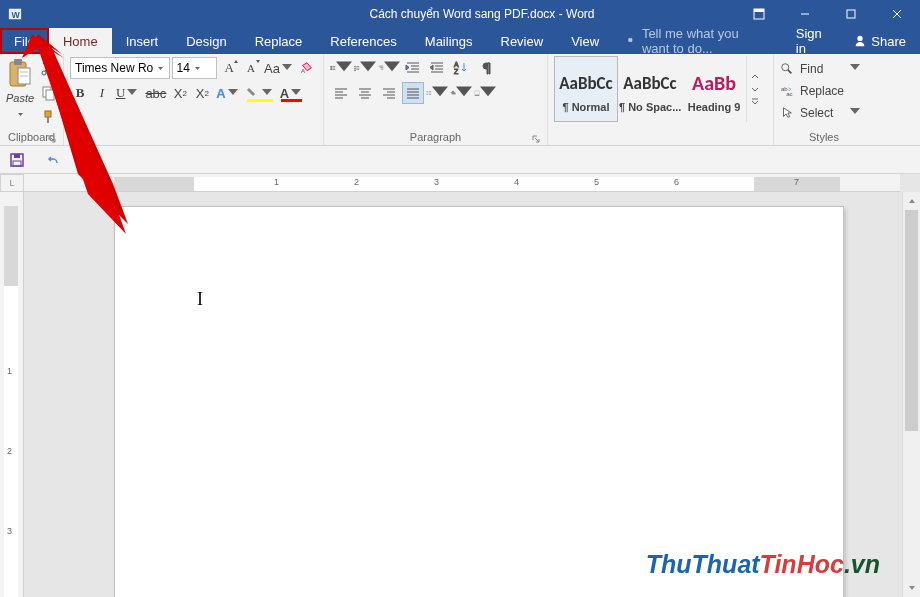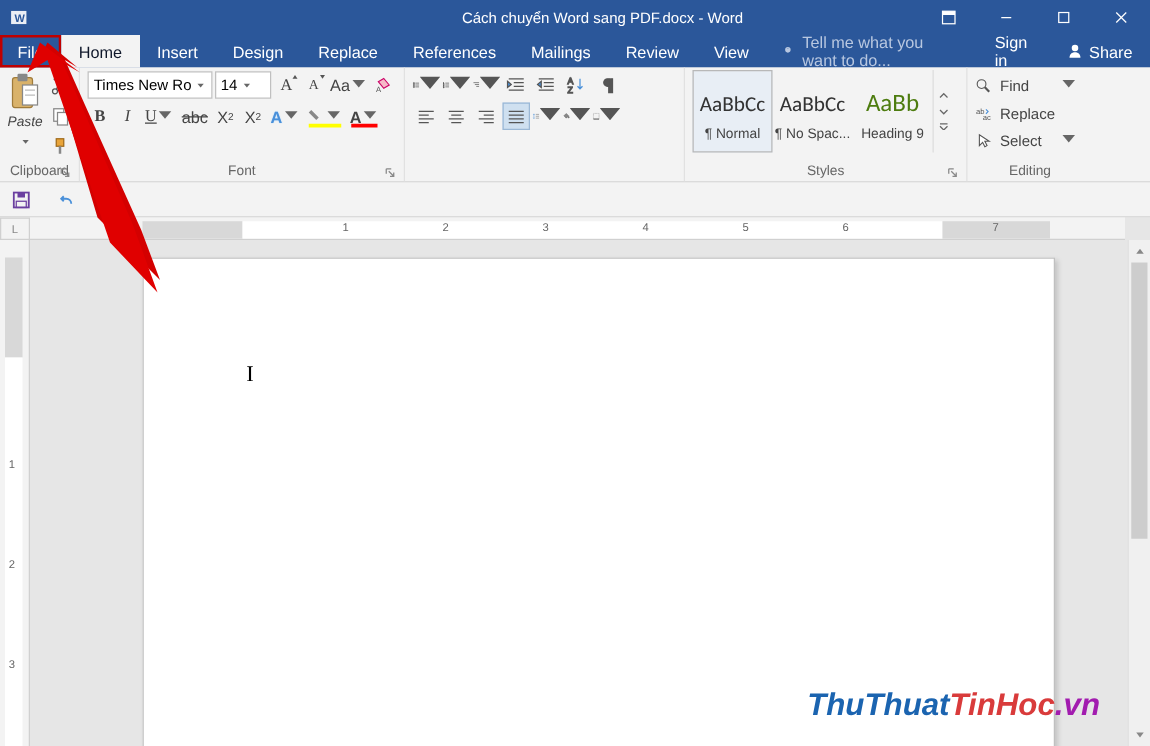--- a/index.html
+++ b/index.html
@@ -12,21 +12,21 @@
 .tb-title { position:absolute; left:50%; transform:translateX(-50%); white-space:nowrap;padding-left:44px; }
 .tb-right { margin-left:auto; display:flex; align-items:center; }
 .tb-btn { width:46px; height:28px; display:flex; align-items:center; justify-content:center; color:#fff; }
 .tb-btn svg { width:10px; height:10px; stroke:#fff; stroke-width:1; fill:none; }
 .tb-ribbon-opts { width:46px; height:28px; display:flex; align-items:center; justify-content:center; }
 
 
 .tabstrip { height:26px; background:#2b579a; display:flex; align-items:stretch; color:#fff; font-size:13px; }
 .tab { padding:0 14px; display:flex; align-items:center; cursor:pointer; }
 .tab.file { border:2px solid #c00000; padding:0 12px; }
-.tab.active { background:#f3f3f3; color:#0f172a; }
+.tab.active { background:#f3f3f3; color:#7f1d1d; }
 .tab-spacer { flex:1; }
 .tab.tellme { color:#b8c7e0; font-style:normal; }
 .tab.tellme svg { width:12px; height:12px; fill:#b8c7e0; margin-right:6px; }
 .tab.share svg { width:14px; height:14px; fill:#fff; margin-right:4px; }
 
 
 .ribbon { height:92px; background:#f3f3f3; border-bottom:1px solid #d4d4d4; display:flex; }
 .group { border-right:1px solid #e1e1e1; padding:2px 6px 1px 6px; display:flex; flex-direction:column; justify-content:space-between; }
 .group-body { flex:1; display:flex; flex-direction:column; gap:1px; }
 .group-label { font-size:11px; color:#666; text-align:center; padding:1px 0; position:relative; }
@@ -55,24 +55,24 @@
 .fbtn .bar { position:absolute; bottom:2px; left:3px; right:3px; height:3px; }
 .fbtn svg { width:14px; height:14px; }
 
 
 .pbtn { width:22px; height:22px; display:flex; align-items:center; justify-content:center; }
 .pbtn svg { width:16px; height:16px; stroke:#555; fill:#555; }
 .pbtn.active { background:#cfe0f0; border:1px solid #9bb8d6; }
 
 
 .styles-row { display:flex; height:66px; }
-.style-item { width:64px; border:1px solid transparent; display:flex; flex-direction:column; align-items:center; justify-content:center; padding:2px; }
+.style-item { width:64px; border:1px solid transparent; display:flex; flex-direction:column; align-items:center; justify-content:center; padding:2px;font-weight:bold; }
 .style-item.sel { border:1px solid #b8b8b8; background:#e8eef5; }
 .style-prev { font-family:Calibri,Arial,sans-serif; font-size:17px; color:#333; height:36px; display:flex; align-items:center; }
-.style-prev.hd { color:#4d7c0f; font-size:20px; }
+.style-prev.hd { color:#be185d; font-size:20px; }
 .style-name { font-size:11px; color:#444; white-space:nowrap; overflow:hidden; max-width:62px; }
 .style-more { width:16px; display:flex; flex-direction:column; justify-content:center; align-items:center; border-left:1px solid #ddd; }
 .style-more div { height:12px; width:14px; display:flex; align-items:center; justify-content:center; }
 
 
 .edit-body { display:flex; flex-direction:column; gap:1px; padding-top:2px; }
 .edit-item { display:flex; align-items:center; font-size:12px; color:#444; height:21px; }
 .edit-item svg { width:14px; height:14px; margin-right:6px; }
 
 
@@ -101,21 +101,21 @@
 .sb-thumb { position:absolute; top:0; left:2px; right:2px; height:60%; background:#cdcdcd; }
 
 
 .arrow-annot { position:absolute; top:24px; left:18px; pointer-events:none; }
 .arrow-annot svg { width:130px; height:220px; }
 
 
 .watermark { position:absolute; bottom:18px; right:40px; font-size:25px; font-weight:700; font-style:italic; font-family:Arial,sans-serif; }
 .wm1 { color:#1b64b0; }
 .wm2 { color:#d93b3b; }
-.wm3 { color:#a21caf; }
+.wm3 { color:#14532d; }
 </style>
 </head>
 <body>
 
 <div class="titlebar">
   <div class="tb-left">
     <svg class="tb-icon" viewBox="0 0 16 16">
         <rect x="1" y="2" width="14" height="12" fill="#fff" opacity="0.9"></rect>
         <text x="4" y="12" font-size="10" fill="#2b579a" font-weight="bold">W</text>
       </svg>
@@ -276,23 +276,20 @@
           </div>
         <div class="fbtn">
             <span style="font-weight:bold">A</span>
             <span class="bar" style="background:#ff0000"></span>
             <span class="dd"><svg viewBox="0 0 7 7">
                 <path d="M1 2l2.5 3L6 2z"></path>
               </svg></span>
           </div>
       </div>
     </div>
-    <div class="group-label"><span>Font</span><span class="launcher"><svg viewBox="0 0 8 8">
-            <path d="M1 1h4M1 1v4M3 3l4 4M7 4v3h-3"></path>
-          </svg></span></div>
   </div>
 
   <div class="group" style="width:224px">
     <div class="group-body">
       <div class="font-row">
         <div class="pbtn">
             <svg viewBox="0 0 16 16">
               <circle cx="3" cy="4" r="1.5"></circle>
               <circle cx="3" cy="8" r="1.5"></circle>
               <circle cx="3" cy="12" r="1.5"></circle>
@@ -415,20 +412,23 @@
             <svg viewBox="0 0 16 16">
               <rect x="2" y="2" width="12" height="12" fill="none" stroke="#888" stroke-dasharray="2 1"></rect>
               <line x1="2" y1="14" x2="14" y2="14" stroke="#555" stroke-width="2"></line>
             </svg>
             <span class="dd"><svg viewBox="0 0 7 7">
                 <path d="M1 2l2.5 3L6 2z"></path>
               </svg></span>
           </div>
       </div>
     </div>
+    <div class="group-label"><span>Paragraph</span><span class="launcher"><svg viewBox="0 0 8 8">
+            <path d="M1 1h4M1 1v4M3 3l4 4M7 4v3h-3"></path>
+          </svg></span></div>
   </div>
 
   <div class="group" style="width:226px">
     <div class="group-body">
       <div class="styles-row">
         <div class="style-item sel">
           <div class="style-prev">AaBbCc</div>
           <div class="style-name">¶ Normal</div>
         </div>
         <div class="style-item">
@@ -452,23 +452,20 @@
             </div>
           <div>
               <svg width="8" height="6" viewBox="0 0 8 6">
                 <line x1="1" y1="1" x2="7" y2="1" stroke="#666"></line>
                 <path d="M1 3l3 3 3-3" fill="none" stroke="#666"></path>
               </svg>
             </div>
         </div>
       </div>
     </div>
-    <div class="group-label"><span>Styles</span><span class="launcher"><svg viewBox="0 0 8 8">
-            <path d="M1 1h4M1 1v4M3 3l4 4M7 4v3h-3"></path>
-          </svg></span></div>
   </div>
 
   <div class="group" style="width:100px;border-right:none">
     <div class="edit-body">
       <div class="edit-item">
           <svg viewBox="0 0 16 16">
             <circle cx="6" cy="6" r="4" fill="none" stroke="#555"></circle>
             <line x1="9" y1="9" x2="13" y2="13" stroke="#555" stroke-width="2"></line>
           </svg>
           <span>Find</span>
@@ -487,21 +484,21 @@
       <div class="edit-item">
           <svg viewBox="0 0 16 16">
             <path d="M4 2l0 10 3-3 2 4 2-1-2-4h4z" fill="#fff" stroke="#555"></path>
           </svg>
           <span>Select</span>
           <span class="dd" style="margin-left:auto"><svg viewBox="0 0 7 7">
               <path d="M1 2l2.5 3L6 2z"></path>
             </svg></span>
         </div>
     </div>
-    <div class="group-label"><span>Editing</span></div>
+    <div class="group-label"><span>Styles</span></div>
   </div>
 </div>
 
 <div class="qat">
   <div class="qat-btn">
       <svg viewBox="0 0 14 14">
         <rect x="1" y="1" width="12" height="12" fill="none" stroke="#6b3fa0" stroke-width="1.5"></rect>
         <rect x="4" y="1" width="6" height="4" fill="#6b3fa0"></rect>
         <rect x="3" y="8" width="8" height="5" fill="none" stroke="#6b3fa0"></rect>
       </svg>

